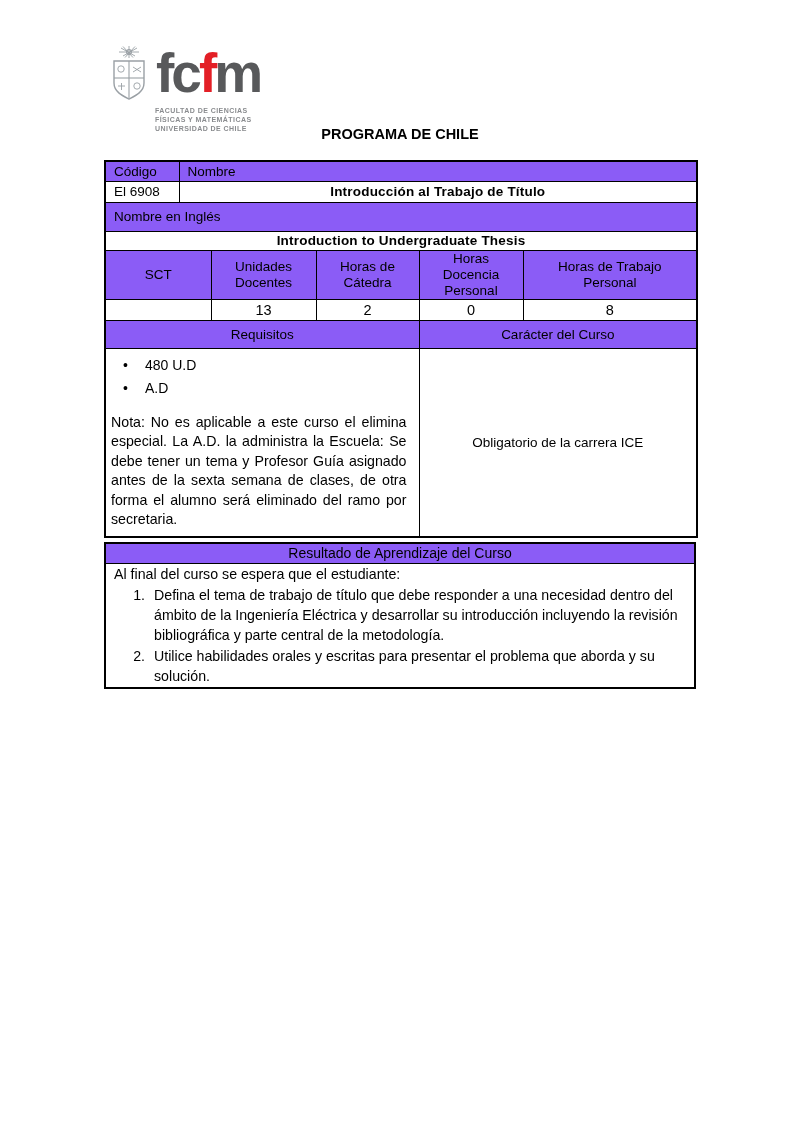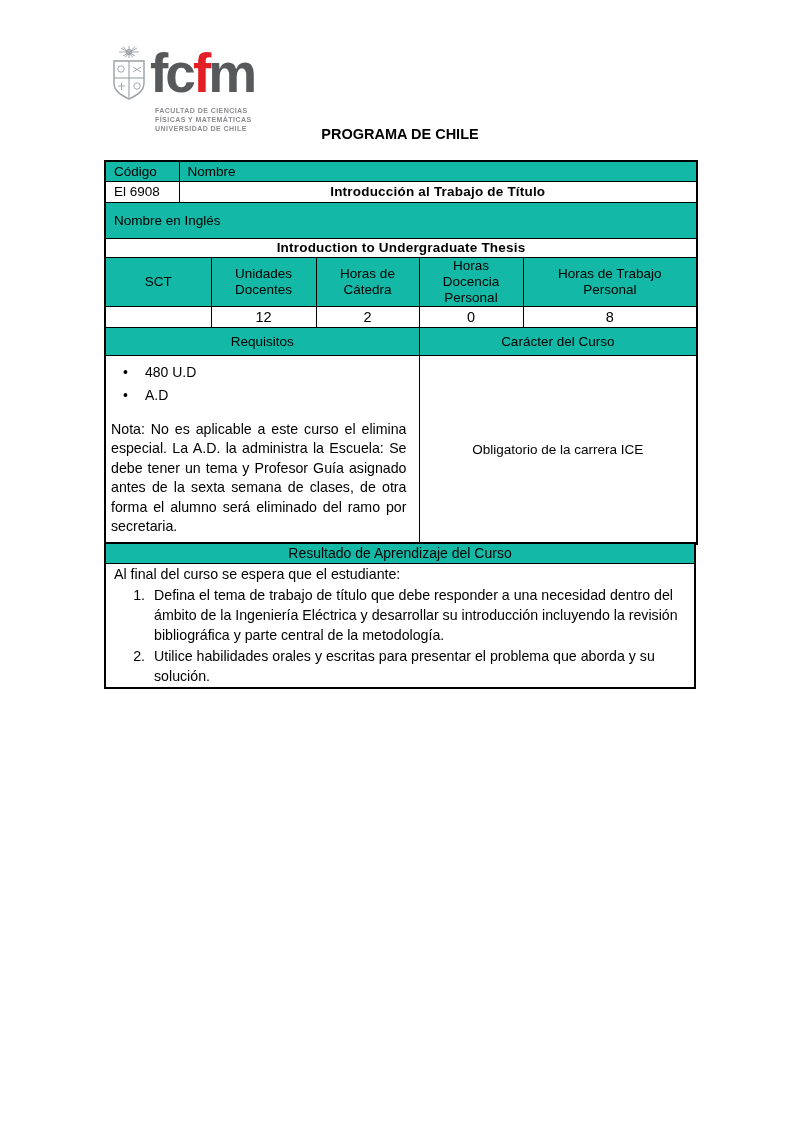--- a/index.html
+++ b/index.html
@@ -12,21 +12,21 @@
     background: #ffffff;
     font-family: "Liberation Sans", sans-serif;
     color: #000;
     overflow: hidden;
   }
 
   
   .logo { position: absolute; left: 110px; top: 44px; width: 200px; height: 85px; }
   .crest { position: absolute; left: 0; top: 1px; width: 38px; height: 58px; }
   .brand {
-    position: absolute; left: 40px; top: 2px;
+    position: absolute; left: 46px; top: 2px;
     font-size: 55px; font-weight: bold; line-height: 1;
     letter-spacing: -3px; color: #58595b;
   }
   .brand .accent { color: #e31f26; }
   .logo-caption {
     position: absolute; left: 45px; top: 62px;
     font-size: 7px; font-weight: bold; line-height: 1.3;
     letter-spacing: 0.45px; color: #8a8c8f;
   }
 
@@ -43,21 +43,21 @@
     border: 2px solid #000;
     width: 592px;
   }
   .tbl td {
     border: 1px solid #000;
     padding: 0 8px;
     font-size: 13.5px;
     vertical-align: middle;
     overflow: hidden;
   }
-  .gray { background: #14b8a6; margin-left: 42px; }
+  .gray { background: #8b5cf6; margin-left: 42px; }
   .center { text-align: center; }
   .course-name { font-weight: bold; font-size: 15px; text-align: center; letter-spacing: 0.2px; }
   .hours-head { text-align: center; font-size: 13.5px; line-height: 16px; padding: 1px 4px; }
   .top { vertical-align: top; }
 
   .req-list { list-style: none; margin: 5px 0 0 0; padding: 0 0 0 14px; }
   .req-list li { position: relative; padding-left: 22px; font-size: 14px; line-height: 23px; }
   .req-list li::before { content: "\2022"; position: absolute; left: 0; top: 0; }
   .nota {
     margin: 13px 2px 0 2px;
@@ -119,36 +119,36 @@
     </colgroup>
     <tbody>
         <tr style="height:20px">
       <td class="gray">Código</td>
       <td class="gray" colspan="5">Nombre</td>
     </tr>
     <tr style="height:21px">
       <td>El 6908</td>
       <td class="course-name" colspan="5">Introducción al Trabajo de Título</td>
     </tr>
-    <tr style="height:36px">
+    <tr style="height:29px">
       <td class="gray" colspan="6">Nombre en Inglés</td>
     </tr>
     <tr style="height:19px">
       <td class="course-name" colspan="6">Introduction to Undergraduate Thesis</td>
     </tr>
     <tr style="height:36px">
       <td class="gray hours-head" colspan="2">SCT</td>
       <td class="gray hours-head">Unidades Docentes</td>
       <td class="gray hours-head">Horas de Cátedra</td>
       <td class="gray hours-head">Horas Docencia Personal</td>
       <td class="gray hours-head">Horas de Trabajo Personal</td>
     </tr>
     <tr style="height:21px">
       <td class="center" colspan="2"></td>
-      <td class="center" style="font-size:14.5px">12</td>
+      <td class="center" style="font-size:14.5px">13</td>
       <td class="center" style="font-size:14.5px">2</td>
       <td class="center" style="font-size:14.5px">0</td>
       <td class="center" style="font-size:14.5px">8</td>
     </tr>
     <tr style="height:28px">
       <td class="gray center" colspan="4">Requisitos</td>
       <td class="gray center" colspan="2">Carácter del Curso</td>
     </tr>
     <tr style="height:163px">
       <td class="top" colspan="4" style="padding:0 10px 6px 3px;">

